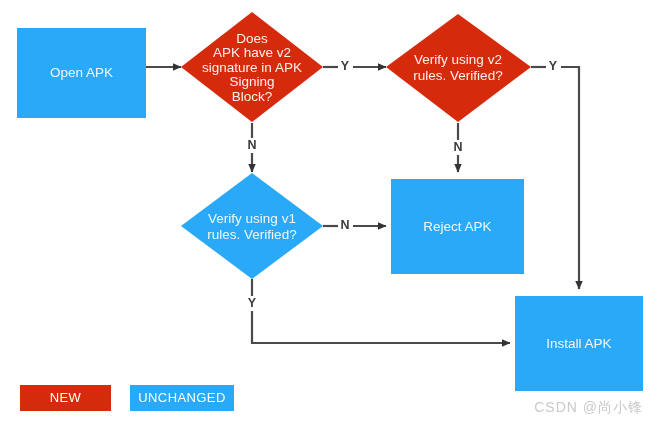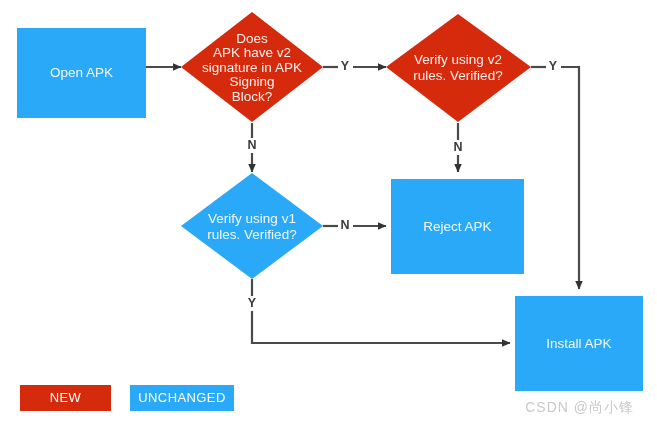--- a/index.html
+++ b/index.html
@@ -44,21 +44,21 @@
   .legend-label {
     font-family: "Liberation Sans", sans-serif;
     font-size: 13px;
     fill: #ffffff;
     text-anchor: middle;
     dominant-baseline: middle;
     letter-spacing: 0.4px;
   }
   .watermark {
     position: absolute;
-    right: 23px;
+    right: 14px;
     bottom: 10px;
     font-family: "Liberation Sans", sans-serif;
     font-size: 14px;
     color: #c9c9c9;
     letter-spacing: 1px;
     white-space: nowrap;
     user-select: none;
   }
 </style>
 </head>

